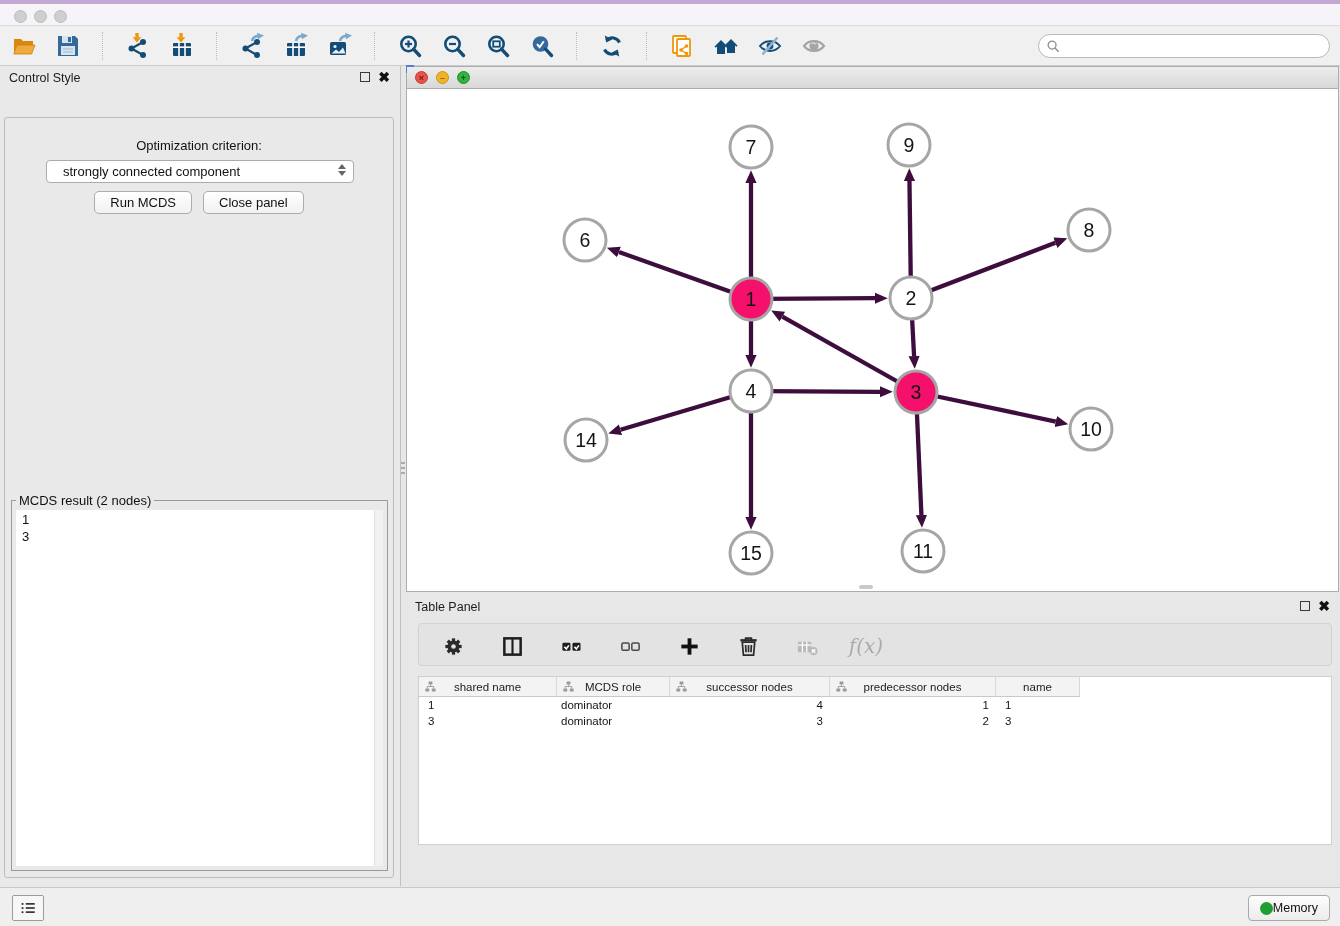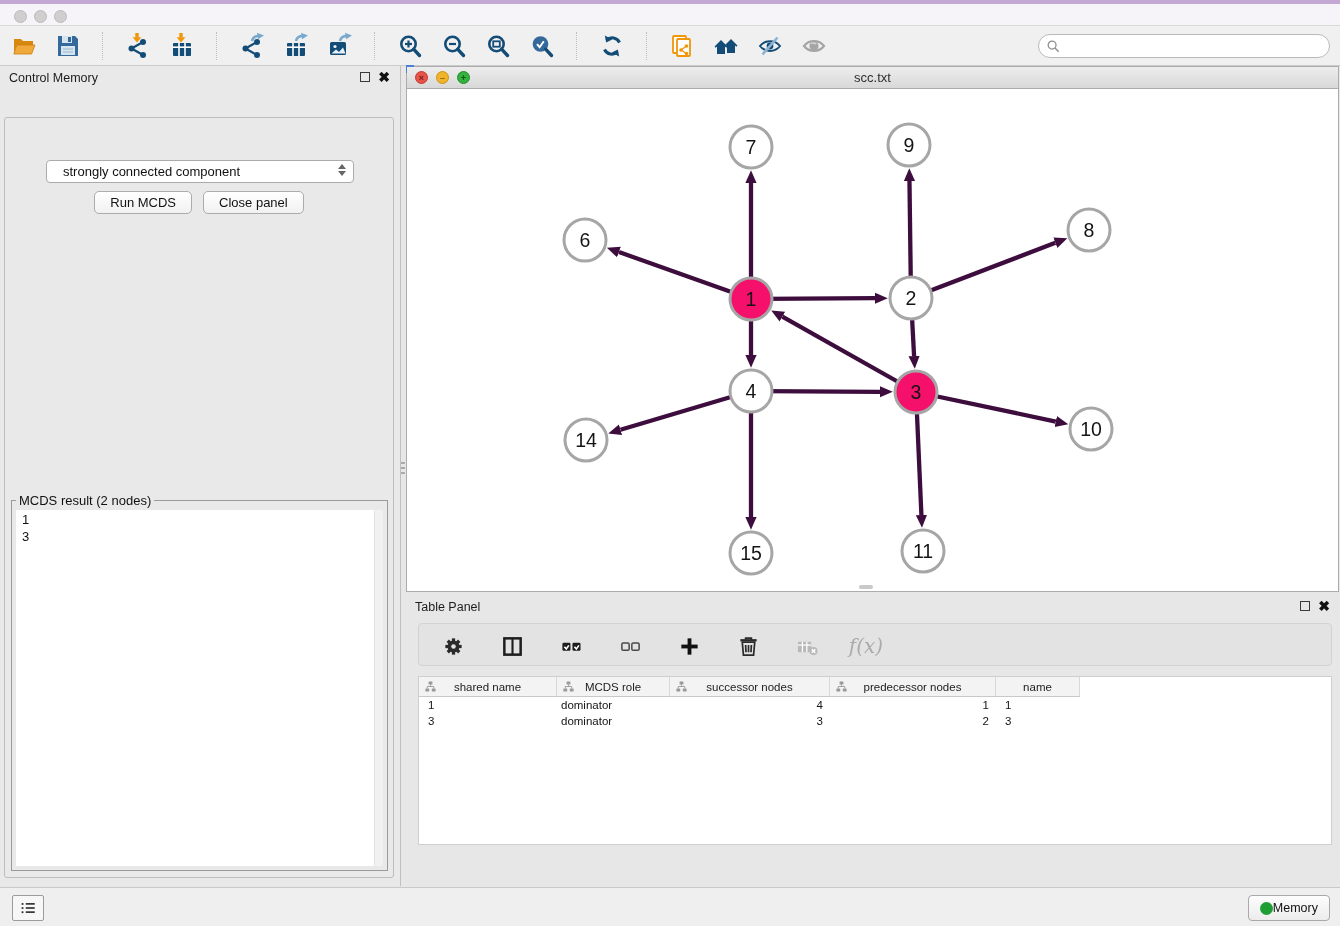--- a/index.html
+++ b/index.html
@@ -324,27 +324,28 @@
     <svg viewBox="0 0 16 16">
       <circle cx="6.5" cy="6.5" r="4.2" fill="none" stroke="#8F8F8F" stroke-width="1.4"></circle>
       <line x1="9.6" y1="9.6" x2="13.5" y2="13.5" stroke="#8F8F8F" stroke-width="1.6"></line>
     </svg>
     <input placeholder="" style="">
   </div>
 </div>
 
 <div class="control-panel">
   <div class="panel-head">
-    <span class="panel-title">Control Memory</span>
+    <span class="panel-title">Control Style</span>
     <span class="panel-icons">
       <span class="float-ic"></span>
       <span class="close-ic">✖</span>
     </span>
   </div>
   <div class="cp-body">
+    <div class="opt-label">Optimization criterion:</div>
     <div class="combo">
       <span>strongly connected component</span>
       <span class="combo-step">
         <i class="tri-up"></i>
           <i class="tri-dn"></i>
       </span>
     </div>
     <div class="btn-row">
       <button class="pbtn">Run MCDS</button>
       <button class="pbtn">Close panel</button>
@@ -370,21 +371,20 @@
 
 <div class="net-window">
   <span class="focus-corner">
     <i style="left:0;top:6px;width:8px;height:2px;"></i>
       <i style="left:0;top:6px;width:2px;height:8px;"></i>
   </span>
   <div class="net-titlebar">
     <span class="tl tl-red">×</span>
     <span class="tl tl-yellow">–</span>
     <span class="tl tl-green">+</span>
-    <span class="net-title">scc.txt</span>
   </div>
   <div class="net-canvas">
     <svg viewBox="0 0 932 503">
       <defs>
         <marker id="arrowhead" viewBox="0 -6.5 14 13" markerWidth="14" markerHeight="13" refX="0" refY="0" orient="auto" markerUnits="userSpaceOnUse">
           <path id="arrowhead-path" d="M0,-5.6 L12.8,0 L0,5.6 z" fill="#3D0E3D"></path>
         </marker>
       </defs>
       <g id="edge-layer">
           <line x1="344" y1="210" x2="344" y2="94" stroke="#3D0E3D" stroke-width="4.3" marker-end="url(#arrowhead)"></line>

